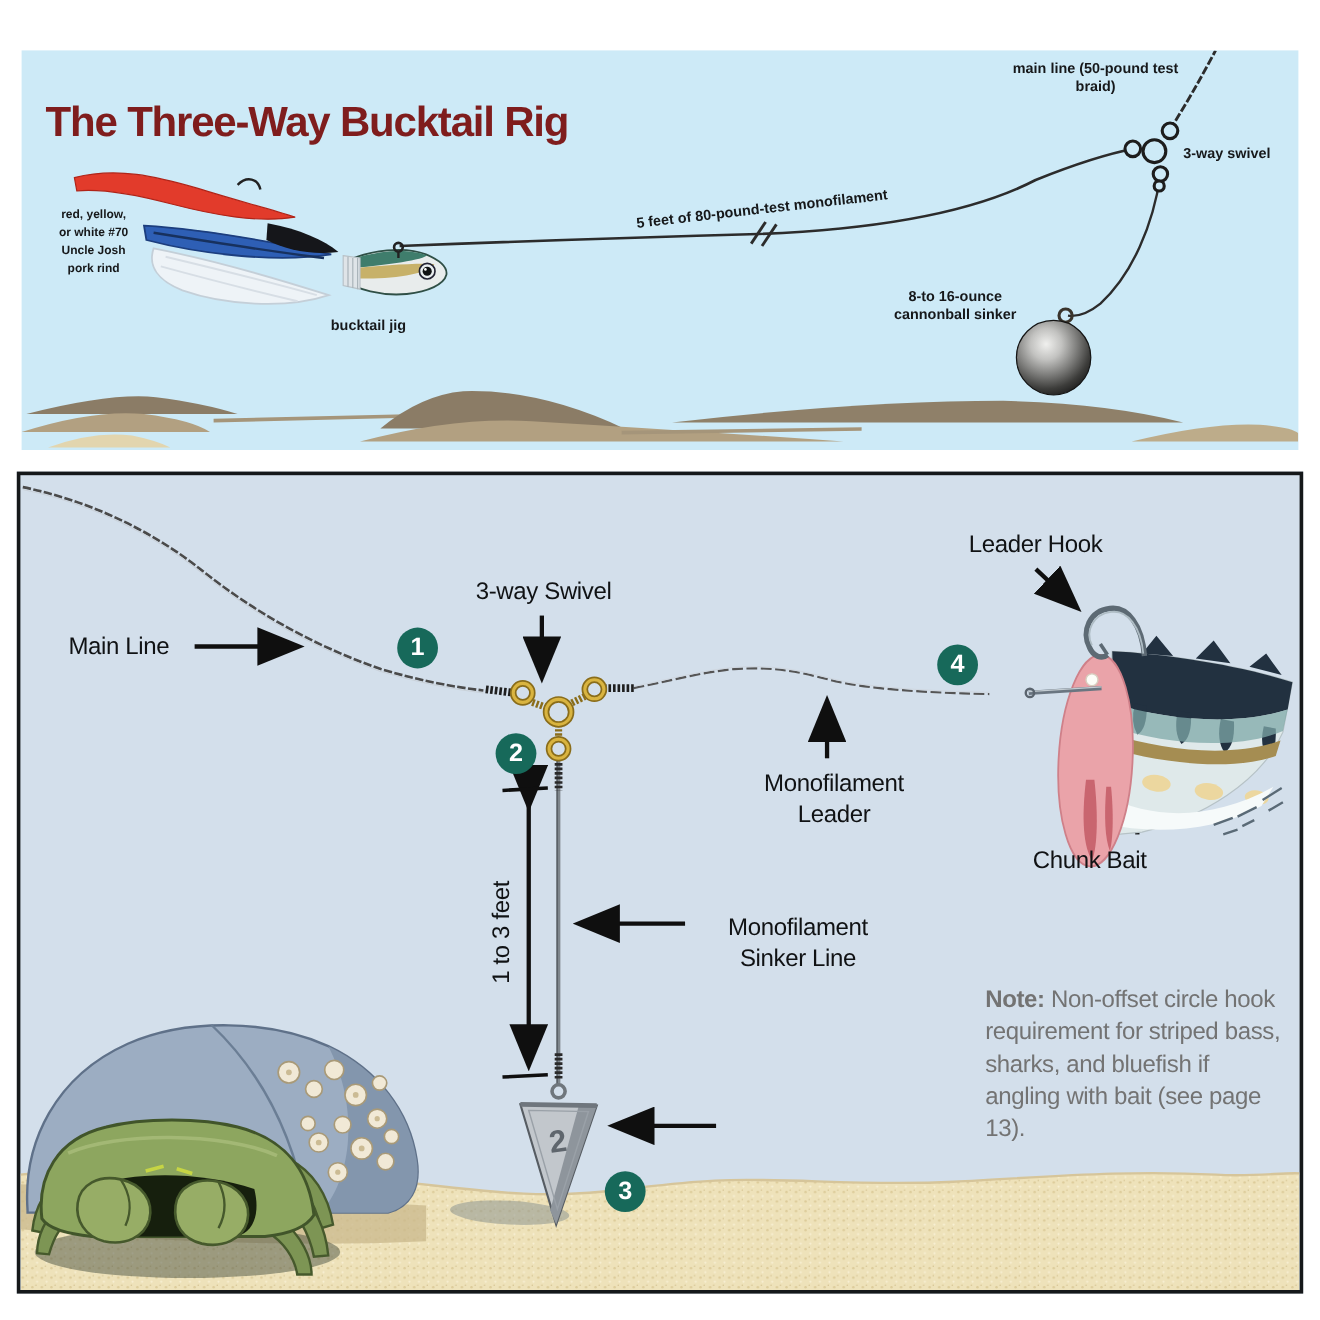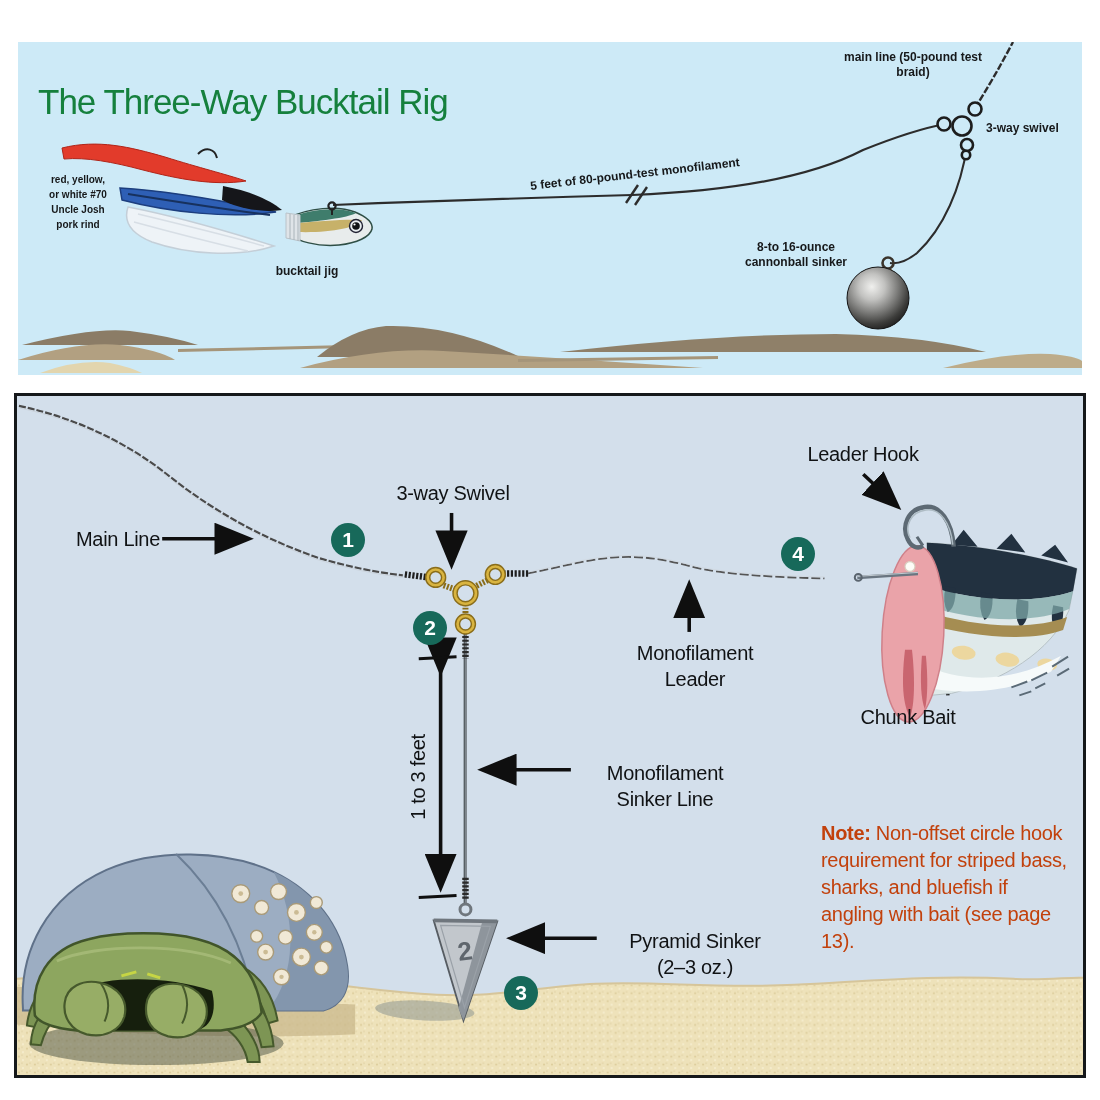--- a/index.html
+++ b/index.html
@@ -4,27 +4,27 @@
 <style>
   html,body{margin:0;padding:0;background:#ffffff;}
   .canvas{position:relative;width:1100px;height:1100px;background:#ffffff;overflow:hidden;
           font-family:"Liberation Sans",sans-serif;color:#111;}
   .panel{position:absolute;overflow:hidden;}
   #panel-top{left:18px;top:42px;width:1064px;height:333px;background:#cdeaf7;}
   #panel-bottom{left:14px;top:393px;width:1072px;height:685px;background:#d3dfeb;
                 border:3px solid #15181a;box-sizing:border-box;}
   .art{position:absolute;left:0;top:0;width:100%;height:100%;}
   .lbl{position:absolute;white-space:pre-line;}
-  .t-title{font-size:35px;font-weight:400;color:#15803d;letter-spacing:-1px;}
+  .t-title{font-size:35px;font-weight:700;color:#7f1d1d;letter-spacing:-1px;}
   .t-small{font-size:12px;font-weight:700;line-height:15px;color:#16181a;text-align:center;}
   .b-lbl{font-size:20px;font-weight:400;letter-spacing:-0.3px;color:#101214;text-align:center;line-height:26px;}
   .step{position:absolute;width:34px;height:34px;border-radius:50%;background:#17695a;
         color:#fff;font-size:21px;font-weight:700;text-align:center;line-height:34px;}
   .note{position:absolute;left:804px;top:424px;width:246px;font-size:20px;line-height:27px;
-        letter-spacing:-0.3px;color:#c2410c;}
+        letter-spacing:-0.3px;color:#737373;}
   .note b{font-weight:700;}
   .sinker-num{position:absolute;left:431px;top:540px;width:34px;text-align:center;
         font-size:26px;font-weight:700;color:#5f666d;transform:rotate(-8deg);}
   .rot-mono{transform:rotate(-6.5deg);}
   .rot-feet{transform:rotate(-90deg);}
 </style>
 </head>
 <body>
 
 <div class="canvas">
@@ -268,31 +268,29 @@
           <path d="M845,183 L906,179" stroke="#6a7681" stroke-width="3.5"></path>
           <path d="M845,182 L906,178" stroke="#c3ccd2" stroke-width="1"></path>
           <circle cx="846" cy="183" r="3.5" stroke="#5a646e" stroke-width="2"></circle>
           <path d="M942,152 C940,126 928,110 913,112 C896,114 889,131 896,145 C899,152 906,155 911,151" stroke="#5d6a74" stroke-width="4.5"></path>
           <path d="M941,150 C939,128 928,113 914,115 C899,117 892,131 898,143" stroke="#aebcc4" stroke-width="1.5"></path>
           <path d="M911,151 L905,142" stroke="#5d6a74" stroke-width="3"></path>
         </g>
       </g>
     </svg>
 
-    <div class="lbl b-lbl" style="left:43px;top:130px;width:100px;text-align:right;">Main Line</div>
+    <div class="lbl b-lbl" style="left:32px;top:130px;width:100px;text-align:center;">Main Line</div>
     <div class="lbl b-lbl" style="left:371px;top:84px;width:130px;">3-way Swivel</div>
     <div class="lbl b-lbl" style="left:786px;top:45px;width:120px;">Leader Hook</div>
     <div class="lbl b-lbl" style="left:608px;top:244px;width:140px;">Monofilament
 Leader</div>
     <div class="lbl b-lbl" style="left:830px;top:308px;width:122px;">Chunk Bait</div>
     <div class="lbl b-lbl" style="left:568px;top:364px;width:160px;">Monofilament
 Sinker Line</div>
     <div class="lbl b-lbl rot-feet" style="left:341px;top:368px;width:120px;">1 to 3 feet</div>
-    <div class="lbl b-lbl" style="left:593px;top:532px;width:170px;">Pyramid Sinker
-(2–3 oz.)</div>
     <div class="sinker-num">2</div>
 
     <div class="step" style="left:314px;top:127px;">1</div>
     <div class="step" style="left:396px;top:215px;">2</div>
     <div class="step" style="left:487px;top:580px;">3</div>
     <div class="step" style="left:764px;top:141px;">4</div>
 
     <div class="note">
       <b>Note:</b><span> Non-offset circle hook requirement for striped bass, sharks, and bluefish if angling with bait (see page 13).</span>
     </div>

